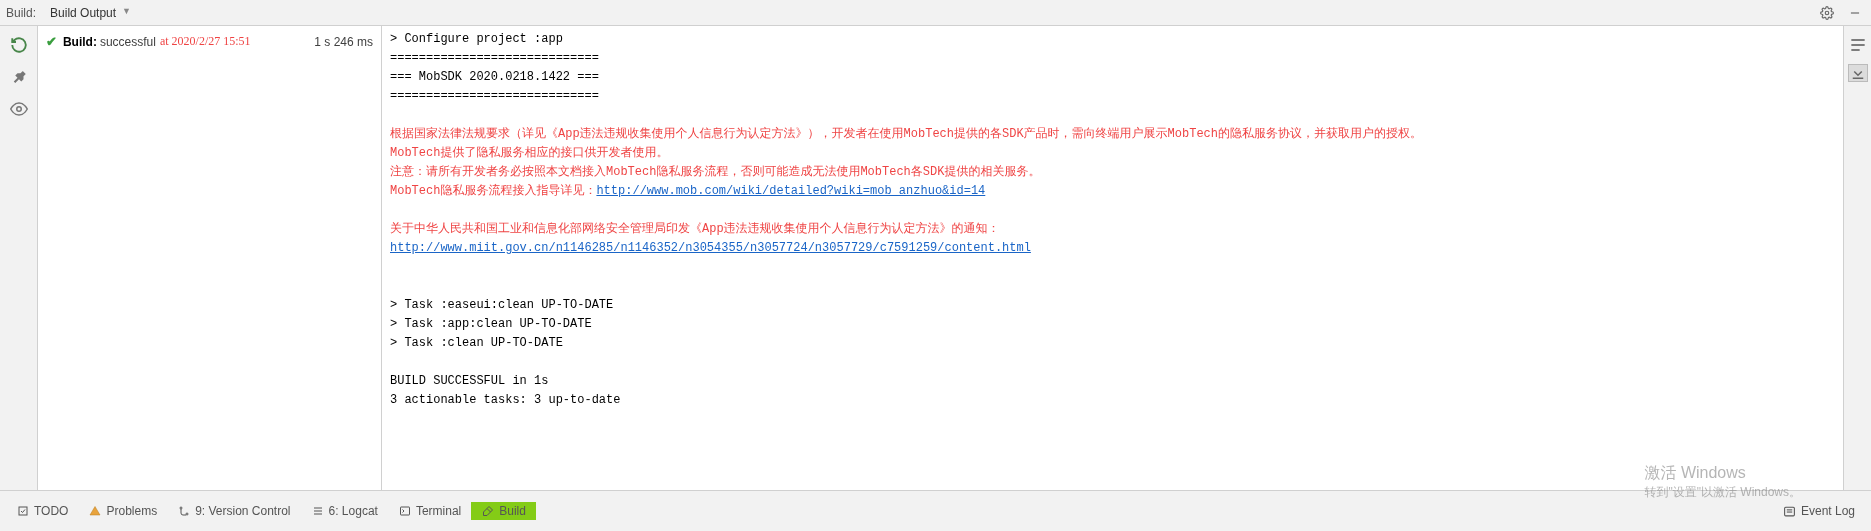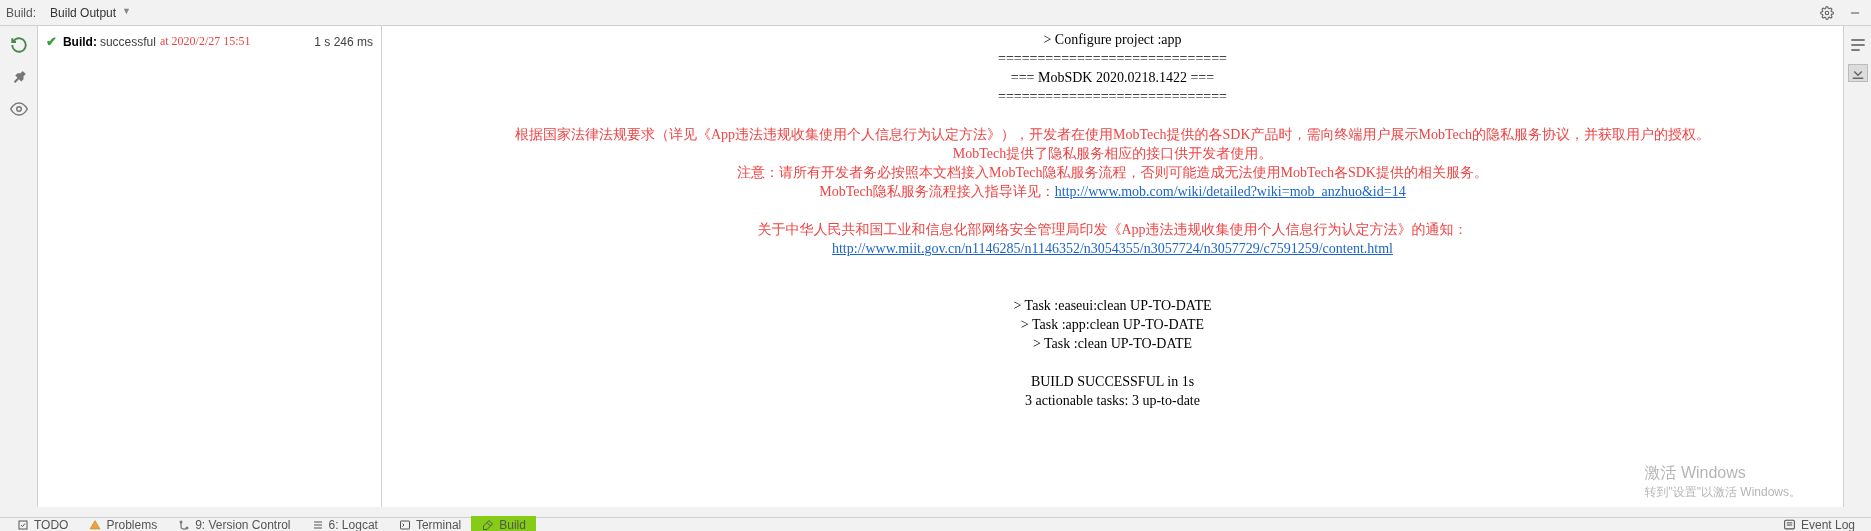--- a/index.html
+++ b/index.html
@@ -68,27 +68,26 @@
     .build-time { color: #ef4444; margin-left: 4px; font-family: Liberation Serif, serif; }
     .tree-duration { margin-left: auto; color: #404040; }
     
     .output-panel {
       flex: 1;
       background: #fff;
       overflow: auto;
       position: relative;
     }
     .output-pre {
-      font-family: Liberation Serif, serif;
-      font-size: 14px;
+      font-family: Liberation Mono, monospace;
+      font-size: 12px;
       line-height: 19px;
       padding: 4px 8px;
       white-space: pre;
       color: #000;
-      text-align: center;
     }
     .output-line { display: block; }
     .output-red { color: #ef4444; }
     .output-link { color: #1a65c7; text-decoration: underline; cursor: pointer; }
     
     .right-gutter {
       width: 28px;
       background: #f2f2f2;
       border-left: 1px solid #d0d0d0;
       display: flex;
@@ -98,21 +97,21 @@
       gap: 10px;
     }
     .right-icon { width: 20px; height: 18px; display: flex; align-items: center; justify-content: center; cursor: pointer; color: #666;}
     .right-icon.active { background: #dcdcdc; border: 1px solid #bbb; }
     
     .footer {
       position: absolute;
       bottom: 0;
       left: 0;
       right: 0;
-      height: 14px;
+      height: 41px;
       background: #f2f2f2;
       border-top: 1px solid #d0d0d0;
       display: flex;
       align-items: center;
       padding: 0 6px;
       font-size: 12px;
     }
     .footer-item {
       display: flex;
       align-items: center;

